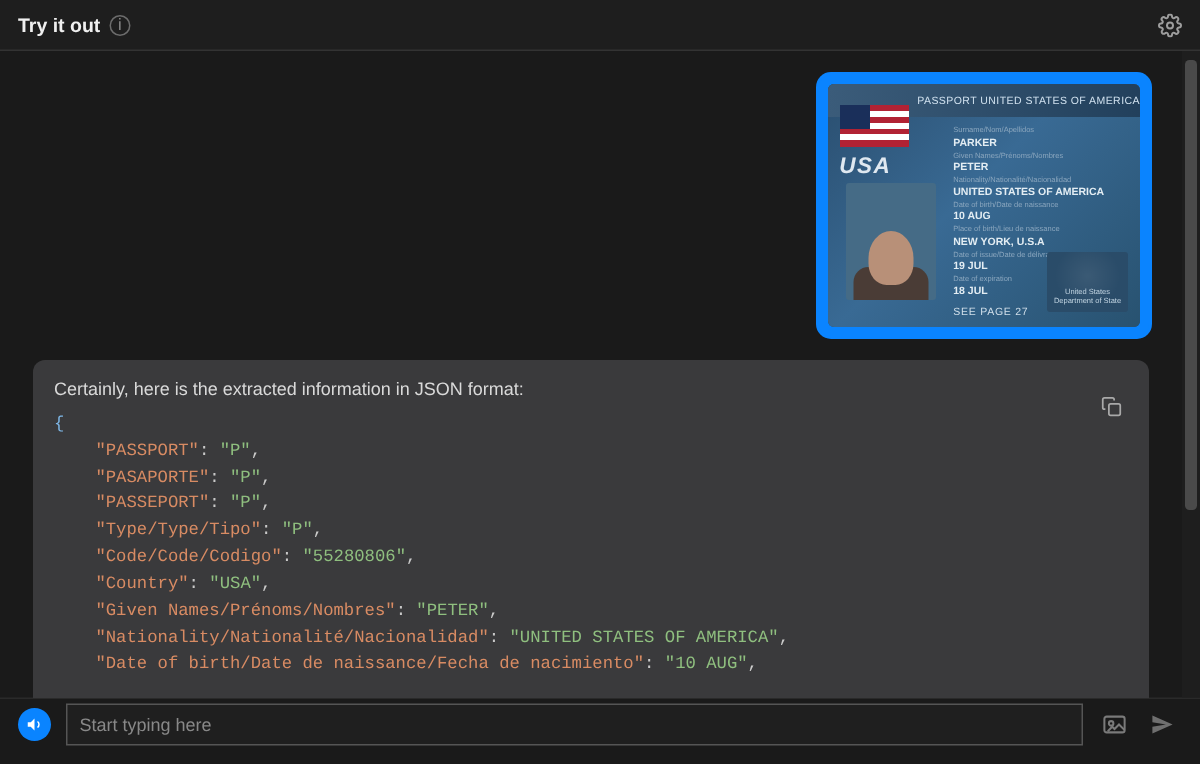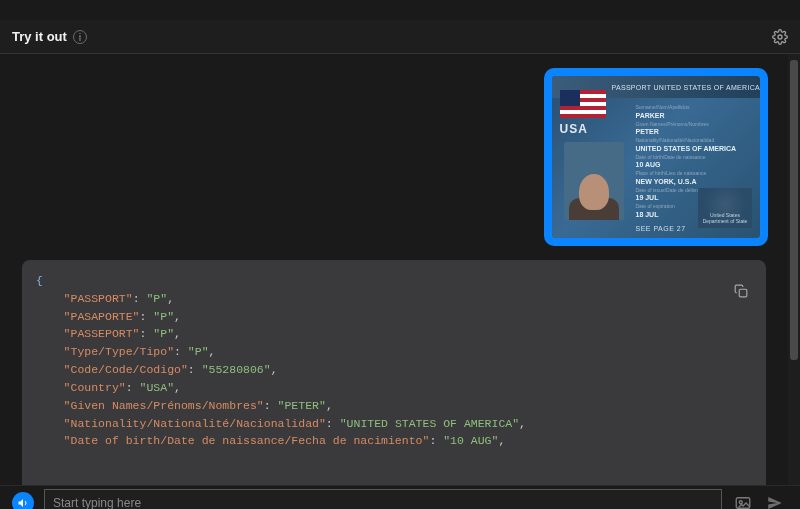--- a/index.html
+++ b/index.html
@@ -9,21 +9,20 @@
     font-family: "Segoe UI", Arial, sans-serif;
     color: #e0e0e0;
     overflow: hidden;
   }
   .header {
     display: flex; align-items: center;
     height: 34px;
     padding: 0 12px;
     border-bottom: 1px solid #333;
     background: #1e1e1e;
-    margin-top: 20px;
   }
   .header .title {
     font-size: 13px; font-weight: 600; color: #f0f0f0;
   }
   .header .info-icon {
     margin-left: 6px; color: #8a8a8a; font-size: 11px;
     display: inline-flex; align-items: center; justify-content: center;
     width: 14px; height: 14px; border: 1px solid #6c6c6c; border-radius: 50%;
     cursor: pointer;
   }
@@ -85,22 +84,23 @@
     position: absolute; left: 8px; top: 14px;
     width: 46px; height: 28px;
     background: linear-gradient(#b22234 14%, #fff 14% 28%, #b22234 28% 42%, #fff 42% 56%, #b22234 56% 70%, #fff 70% 84%, #b22234 84%);
   }
   .passport-fake .flag::before {
     content: ""; position: absolute; left:0; top:0; width: 20px; height: 16px;
     background: #1a2f5a;
   }
   .passport-fake .usa-label {
     position: absolute; left: 8px; top: 46px;
-    font-size: 12px; font-weight: bold; color: #dfe8f0;
+    font-size: 15px; font-weight: bold; color: #dfe8f0;
     letter-spacing: 1px;
+    font-style: italic;
   }
   .passport-fake .photo {
     position: absolute; left: 12px; top: 66px;
     width: 60px; height: 78px;
     background: #456b86;
     border-radius: 2px;
     display:flex;align-items:flex-end;justify-content:center;
     overflow:hidden;
   }
   .passport-fake .photo .head {
@@ -279,20 +279,21 @@
           <div class="seal">
             <div>United States</div>
             <div>Department of State</div>
           </div>
           <div class="seepage">SEE PAGE 27</div>
         </div>
       </div>
     </div>
 
     <div class="assistant-msg">
+      <div class="intro">Certainly, here is the extracted information in JSON format:</div>
       <span class="copy-btn">
         <svg width="14" height="14" viewBox="0 0 24 24" fill="none" stroke="currentColor" stroke-width="2">
           <rect x="9" y="9" width="13" height="13" rx="2"></rect>
           <path d="M5 15H4a2 2 0 0 1-2-2V4a2 2 0 0 1 2-2h9a2 2 0 0 1 2 2v1"></path>
         </svg>
       </span>
       <pre class="code" id="code-block"><span class="tok-brace">{</span>
     <span class="tok-key">"PASSPORT"</span><span class="tok-colon">: </span><span class="tok-str">"P"</span><span class="tok-comma">,</span>
     <span class="tok-key">"PASAPORTE"</span><span class="tok-colon">: </span><span class="tok-str">"P"</span><span class="tok-comma">,</span>
     <span class="tok-key">"PASSEPORT"</span><span class="tok-colon">: </span><span class="tok-str">"P"</span><span class="tok-comma">,</span>

